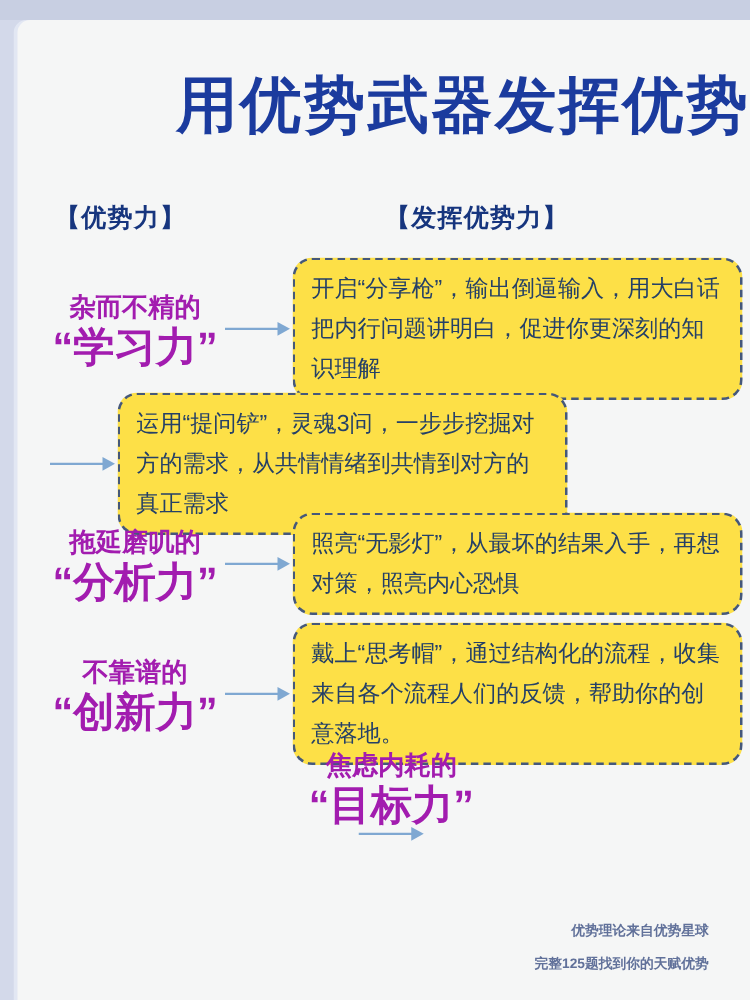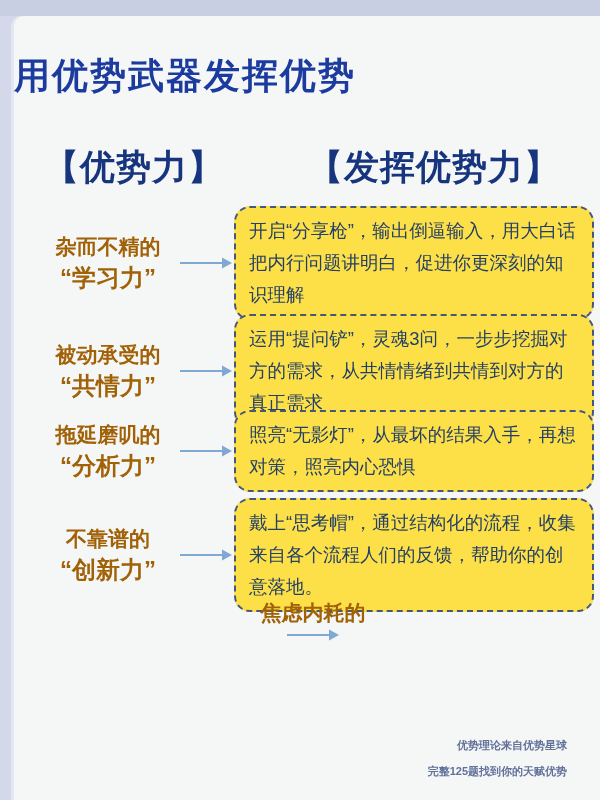--- a/index.html
+++ b/index.html
@@ -15,49 +15,49 @@
     background: #c8cfe2;
   }
   .card {
     position: absolute; left: 14px; top: 16px; right: 0; bottom: 0;
     background: #f5f6f6;
     border-top-left-radius: 10px;
     box-shadow: -3px 0 0 #e2e7f3;
   }
   .title {
     position: absolute; left: 0; right: 0; top: 36px;
-    text-align: left;
-    font-size: 36px;
+    text-align: right;
+    font-size: 49px;
     font-weight: 900;
     letter-spacing: 2px;
     color: #1b3b9e;
   }
   .col-header {
-    position: absolute; top: 128px;
-    font-size: 35px;
+    position: absolute; top: 145px;
+    font-size: 20px;
     font-weight: 800;
     color: #16357e;
     letter-spacing: 1px;
   }
   .col-header.left  { left: 30px; }
   .col-header.right { left: 294px; text-align: right; }
 
   .row {
     position: absolute; left: 24px; right: 12px;
     display: flex; align-items: center;
   }
   .row.r1 { top: 190px; }
   .row.r2 { top: 298px; }
   .row.r3 { top: 394px; }
   .row.r4 { top: 482px; }
   .row.r5 { top: 582px; flex-direction: column; }
 
-  .label { width: 140px; text-align: center; color: #a16207; flex: 0 0 auto; }
+  .label { width: 140px; text-align: center; color: #a21caf; flex: 0 0 auto; }
   .label .trait    { font-size: 21px; font-weight: 600; line-height: 30px; }
-  .label .strength { font-size: 24px; font-weight: 800; line-height: 32px; }
+  .label .strength { font-size: 33px; font-weight: 800; line-height: 32px; }
 
   .arrow { flex: 0 0 auto; width: 54px; height: 14px; margin: 0 1px; }
 
   .box {
     flex: 0 0 auto;
     width: 360px;
     border: 2px dashed #45587a;
     border-radius: 16px;
     padding: 7px 13px;
     font-size: 18.5px;
@@ -94,24 +94,20 @@
       <div class="strength">“学习力”</div>
     </div>
     <svg class="arrow" viewBox="0 0 54 14">
       <line x1="1" y1="7" x2="44" y2="7" stroke="#7fa8d2" stroke-width="1.8"></line>
       <polygon points="43,1.5 53,7 43,12.5" fill="#7fa8d2"></polygon>
     </svg>
     <div class="box">开启“分享枪”，输出倒逼输入，用大白话把内行问题讲明白，促进你更深刻的知识理解</div>
   </div>
 
   <div class="row r2">
-    <div class="label">
-      <div class="trait">被动承受的</div>
-      <div class="strength">“共情力”</div>
-    </div>
     <svg class="arrow" viewBox="0 0 54 14">
       <line x1="1" y1="7" x2="44" y2="7" stroke="#7fa8d2" stroke-width="1.8"></line>
       <polygon points="43,1.5 53,7 43,12.5" fill="#7fa8d2"></polygon>
     </svg>
     <div class="box">运用“提问铲”，灵魂3问，一步步挖掘对方的需求，从共情情绪到共情到对方的真正需求</div>
   </div>
 
   <div class="row r3">
     <div class="label">
       <div class="trait">拖延磨叽的</div>
@@ -132,20 +128,21 @@
     <svg class="arrow" viewBox="0 0 54 14">
       <line x1="1" y1="7" x2="44" y2="7" stroke="#7fa8d2" stroke-width="1.8"></line>
       <polygon points="43,1.5 53,7 43,12.5" fill="#7fa8d2"></polygon>
     </svg>
     <div class="box">戴上“思考帽”，通过结构化的流程，收集来自各个流程人们的反馈，帮助你的创意落地。</div>
   </div>
 
   <div class="row r5">
     <div class="label">
       <div class="trait">焦虑内耗的</div>
+      <div class="strength">“目标力”</div>
     </div>
     <svg class="arrow" viewBox="0 0 54 14">
       <line x1="1" y1="7" x2="44" y2="7" stroke="#7fa8d2" stroke-width="1.8"></line>
       <polygon points="43,1.5 53,7 43,12.5" fill="#7fa8d2"></polygon>
     </svg>
   </div>
 
   <div class="footer">
     <div>优势理论来自优势星球</div>
     <div>完整125题找到你的天赋优势</div>

